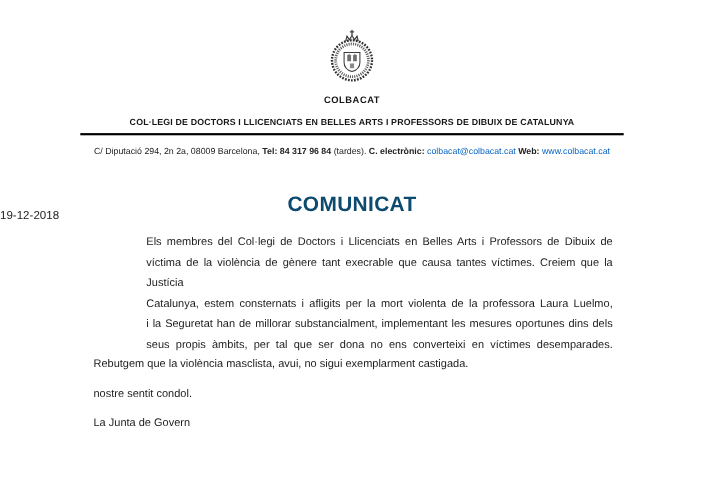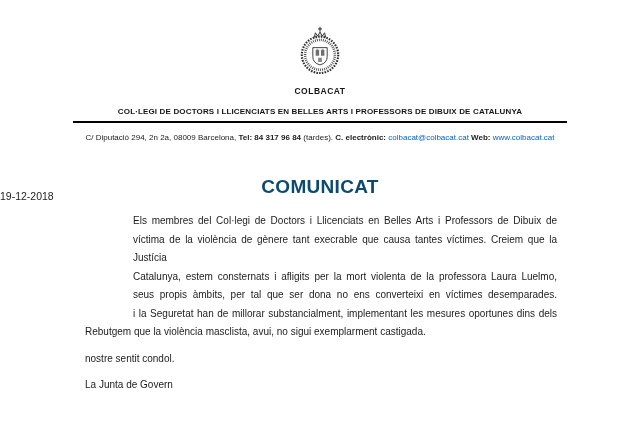--- a/index.html
+++ b/index.html
@@ -151,22 +151,22 @@
   </div>
 
   <div class="doc-title">COMUNICAT</div>
   <div class="doc-date">19-12-2018</div>
 
   <div class="doc-body">
     <div class="para">
       <div class="jline">Els membres del Col·legi de Doctors i Llicenciats en Belles Arts i Professors de Dibuix de</div>
       <div class="jline">víctima de la violència de gènere tant execrable que causa tantes víctimes. Creiem que la Justícia</div>
       <div class="jline">Catalunya, estem consternats i afligits per la mort violenta de la professora Laura Luelmo,</div>
+      <div class="jline">i la Seguretat han de millorar substancialment, implementant les mesures oportunes dins dels</div>
       <div class="jline">seus propis àmbits, per tal que ser dona no ens converteixi en víctimes desemparades.</div>
-      <div class="jline">i la Seguretat han de millorar substancialment, implementant les mesures oportunes dins dels</div>
       <div class="lline">Rebutgem que la violència masclista, avui, no sigui exemplarment castigada.</div>
     </div>
     <div class="para">
       <div class="lline">nostre sentit condol.</div>
     </div>
     <div class="signature">La Junta de Govern</div>
   </div>
 
 </div>
 

